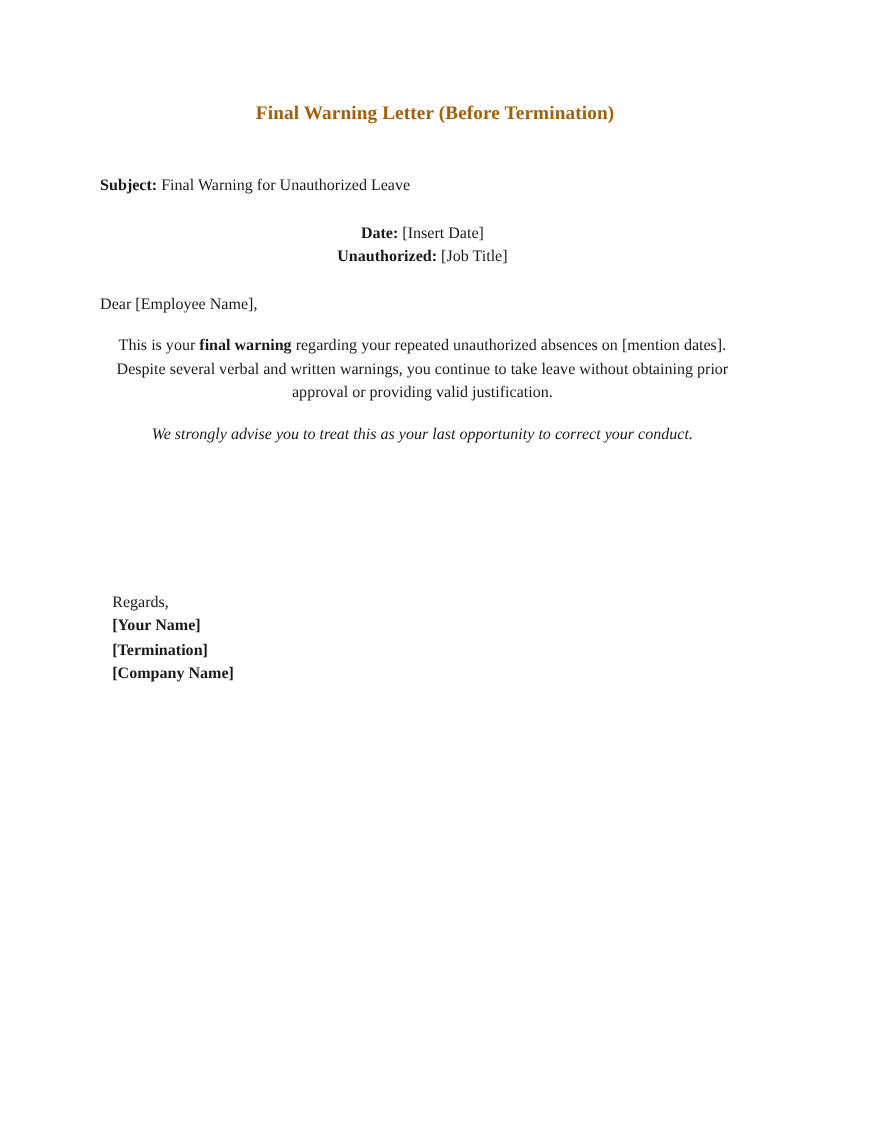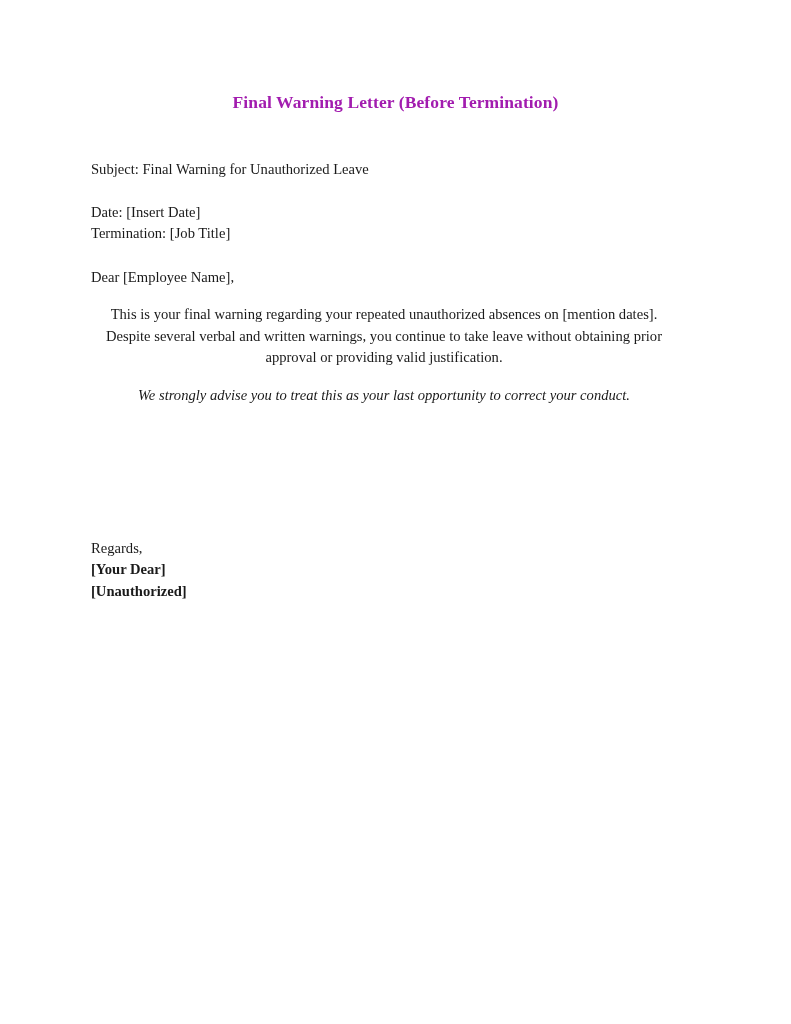--- a/index.html
+++ b/index.html
@@ -22,35 +22,36 @@
   }
   .doc-title {
     position: absolute;
     top: 92px;
     left: 0;
     width: 791px;
     text-align: center;
     font-size: 17.5px;
     font-weight: 700;
     letter-spacing: 0.1px;
-    color: #a21caf;
+    color: #a16207;
   }
   .content {
     position: absolute;
     top: 160px;
     left: 91px;
     width: 586px;
   }
   .subject-line {
     font-size: 14.6px;
     line-height: 1.35;
     margin: 0 0 22px 0;
   }
   .meta-block {
     margin: 0 0 22px 0;
+    text-align: center;
   }
   .meta-line {
     font-size: 14.6px;
     line-height: 21.6px;
     white-space: nowrap;
   }
   .salutation {
     font-size: 14.6px;
     line-height: 1.4;
     margin: 0 0 17px 0;
@@ -59,26 +60,26 @@
     font-size: 14.6px;
     line-height: 21.2px;
     margin: 0 0 17px 0;
     text-align: center;
   }
   p.para.last {
     margin-bottom: 0;
     font-style: italic;
   }
   b, strong, .b {
-    font-weight: 400;
+    font-weight: 700;
   }
   .sign-block {
     position: absolute;
     top: 538px;
-    left: 91px;
+    left: 102px;
     width: 400px;
   }
   .sign-line {
     font-size: 14.6px;
     line-height: 21.4px;
     white-space: nowrap;
   }
   .sign-line.bold {
     font-weight: 700;
   }
@@ -105,35 +106,36 @@
 
     <div class="subject-line">
       <span class="b">Subject:</span><span> Final Warning for Unauthorized Leave</span>
     </div>
 
     <div class="meta-block">
       <div class="meta-line">
         <span class="b">Date:</span><span> [Insert Date]</span>
       </div>
       <div class="meta-line">
-        <span class="b">Termination:</span><span> [Job Title]</span>
+        <span class="b">Unauthorized:</span><span> [Job Title]</span>
       </div>
     </div>
 
     <div class="salutation">Dear [Employee Name],</div>
 
     <p class="para"><span>This is your </span><span class="b">final warning</span><span> regarding your repeated unauthorized absences on [mention dates]. Despite several verbal and written warnings, you continue to take leave without obtaining prior approval or providing valid justification.</span></p>
 
 
 
     <p class="para last">We strongly advise you to treat this as your last opportunity to correct your conduct.</p>
 
   </div>
 
   <div class="sign-block">
     <div class="sign-line">Regards,</div>
-    <div class="sign-line bold">[Your Dear]</div>
-    <div class="sign-line bold">[Unauthorized]</div>
+    <div class="sign-line bold">[Your Name]</div>
+    <div class="sign-line bold">[Termination]</div>
+    <div class="sign-line bold">[Company Name]</div>
   </div>
 
   <div class="footer-url">www.prakrutitemplate.com</div>
 
 </div>
 
 </body></html>

